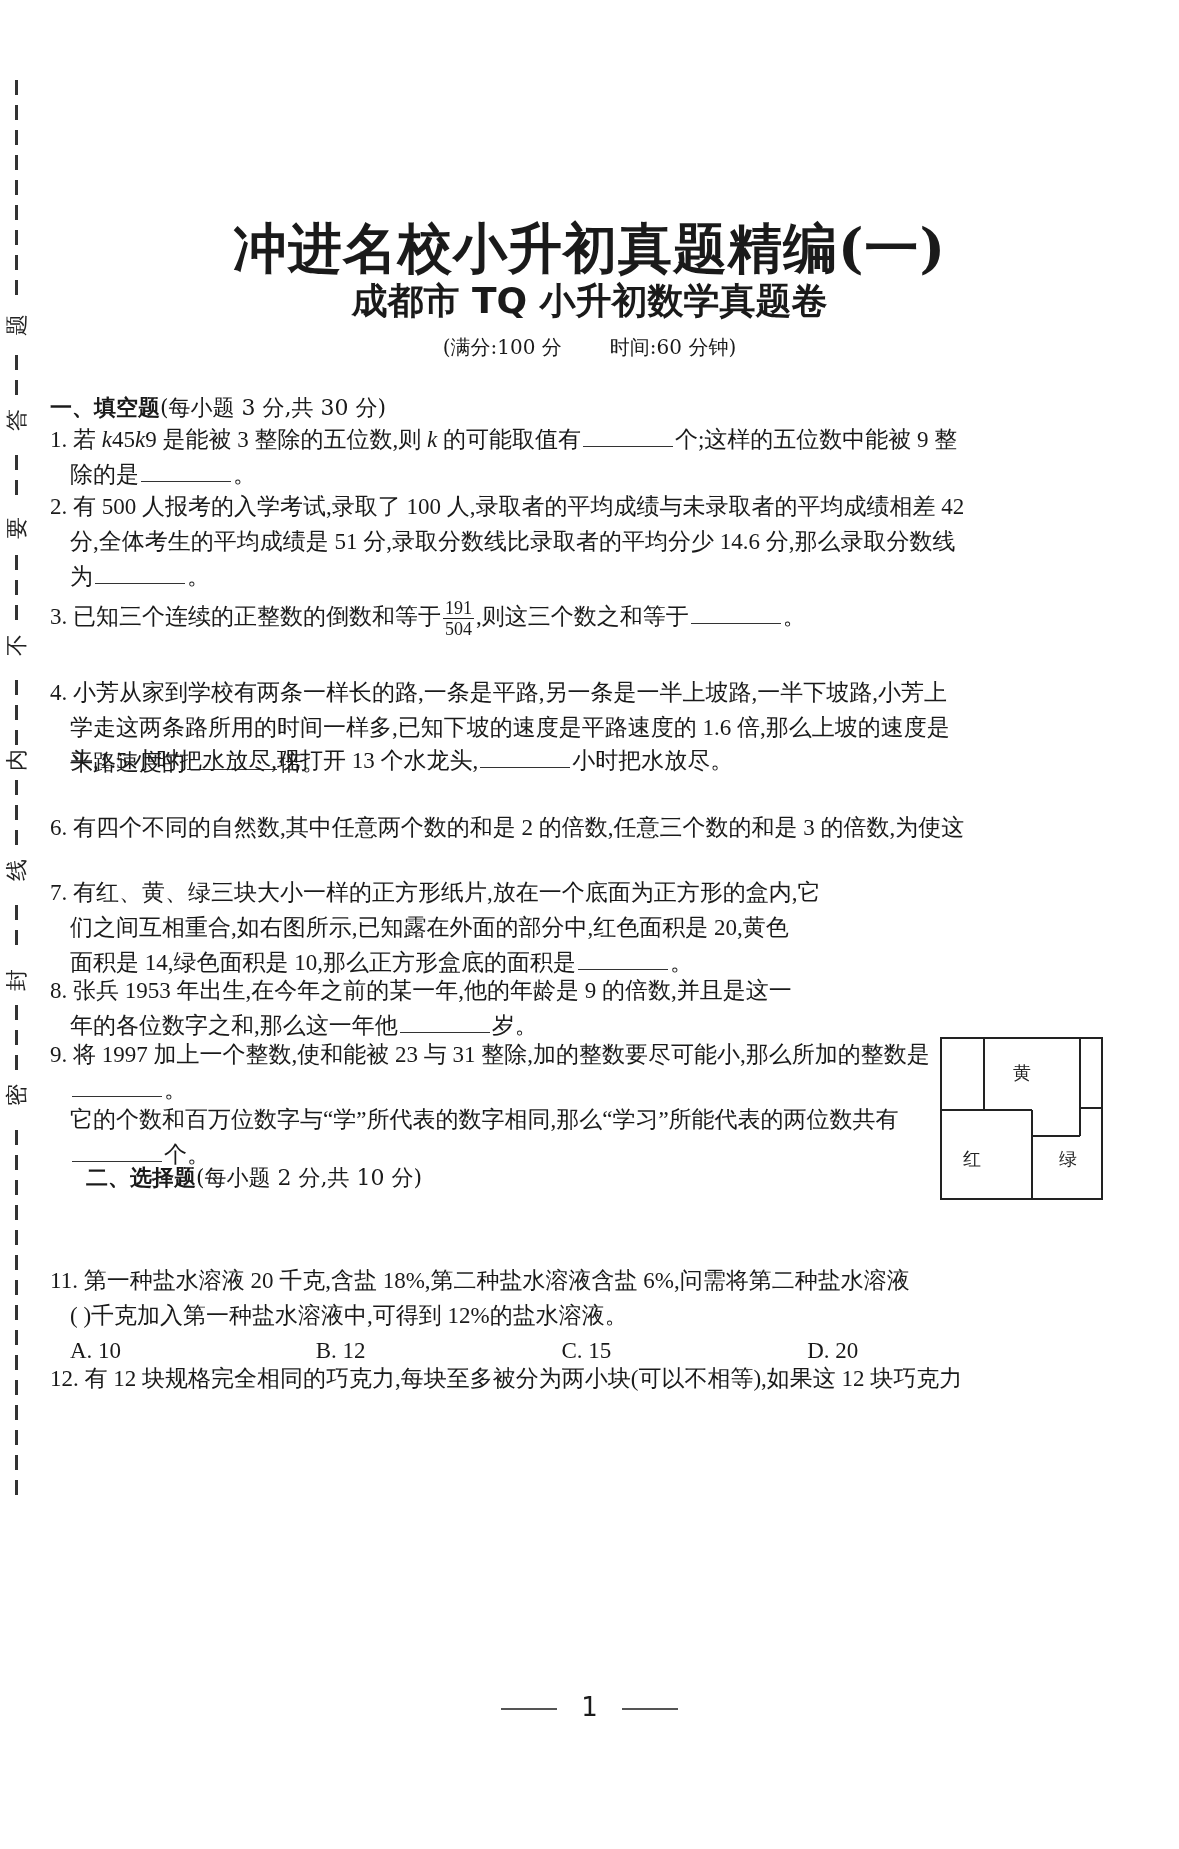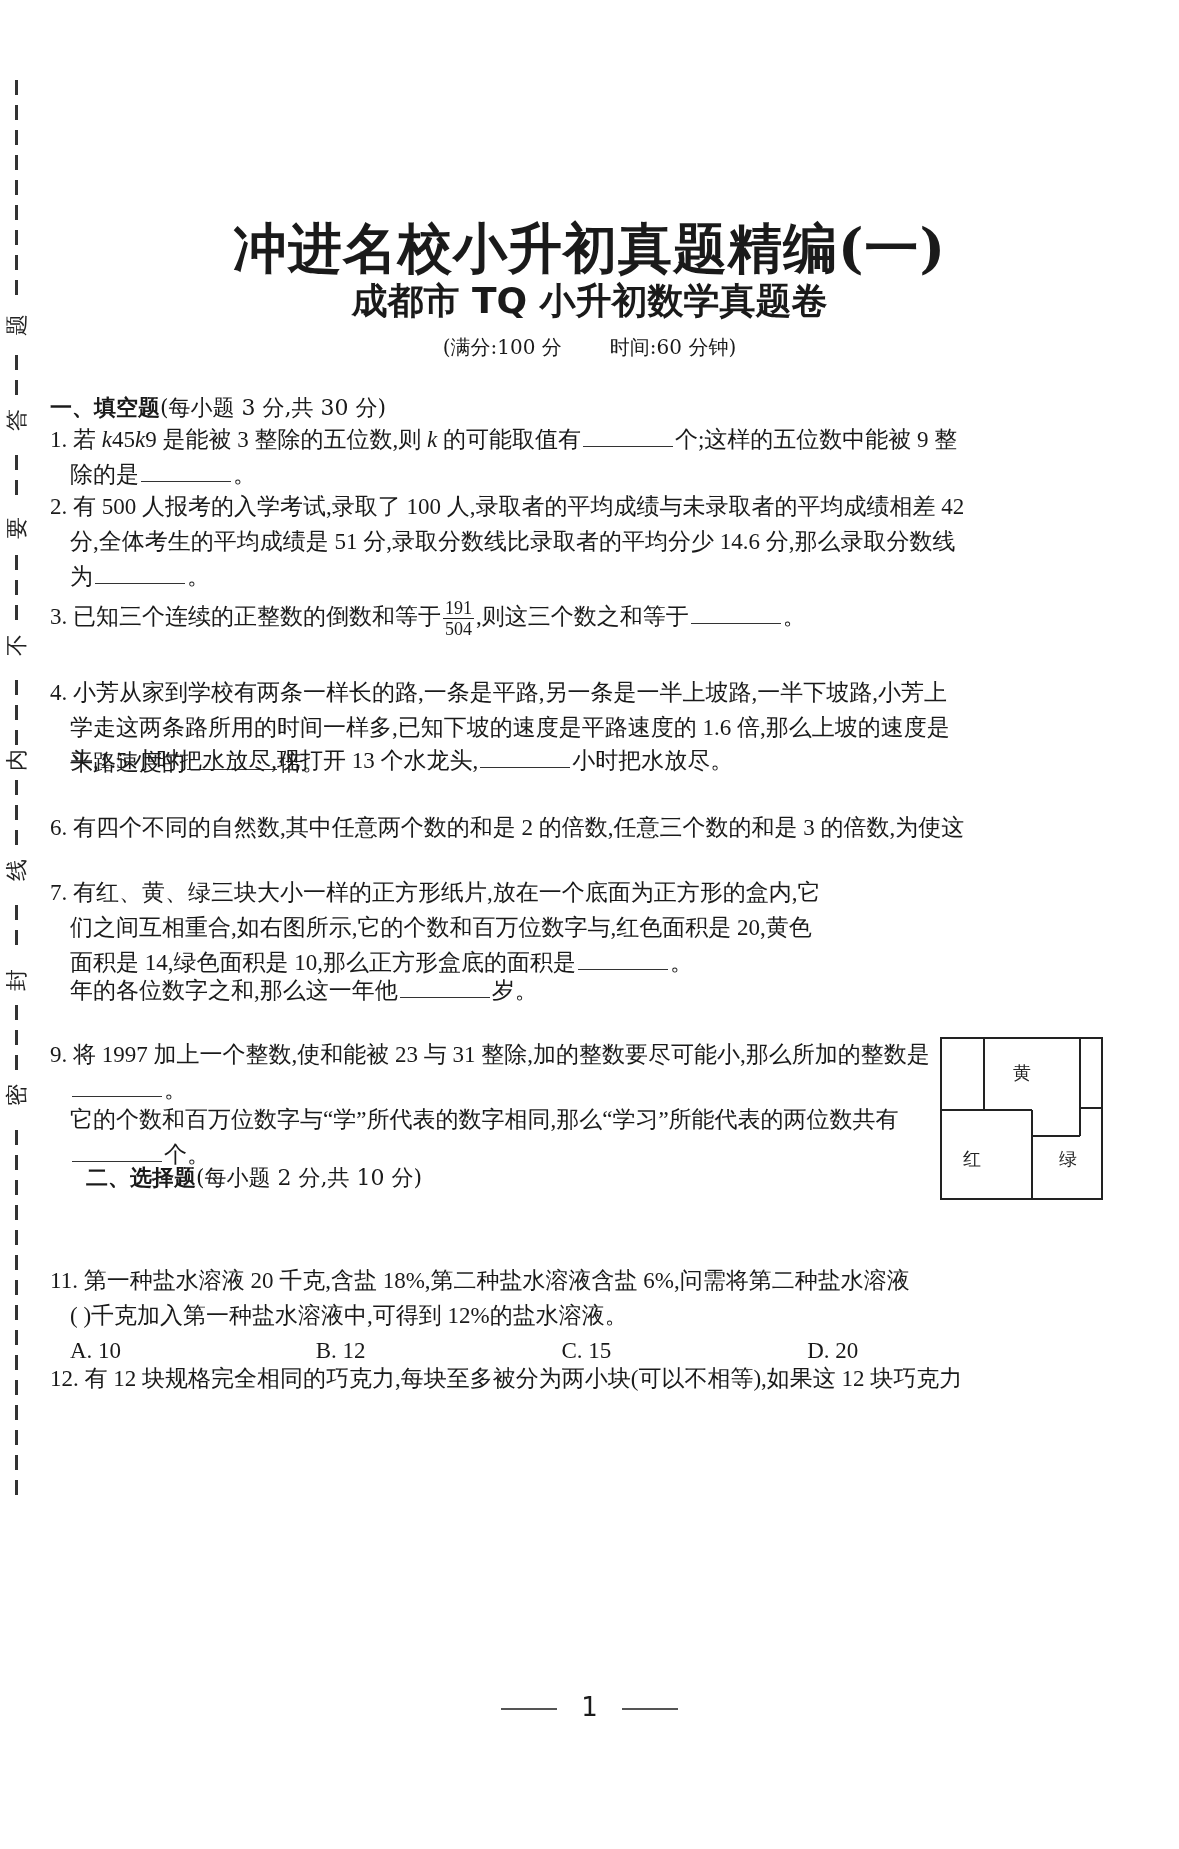--- a/index.html
+++ b/index.html
@@ -125,41 +125,42 @@
 <div class="q" style="top:743px;">
   <span class="l ind"><span>头,1.5 小时把水放尽,现打开 13 个水龙头,</span><span class="blank"></span><span>小时把水放尽。</span></span>
 </div>
 
 <div class="q" style="top:810px;">
   <span class="l">6. 有四个不同的自然数,其中任意两个数的和是 2 的倍数,任意三个数的和是 3 的倍数,为使这</span>
 </div>
 
 <div class="q" style="top:875px; width:880px;">
   <span class="l">7. 有红、黄、绿三块大小一样的正方形纸片,放在一个底面为正方形的盒内,它</span>
-  <span class="l ind">们之间互相重合,如右图所示,它的个数和百万位数字与,红色面积是 20,黄色</span>
+  <span class="l ind">们之间互相重合,如右图所示,已知露在外面的部分中,红色面积是 20,黄色</span>
   <span class="l ind"><span>面积是 14,绿色面积是 10,那么正方形盒底的面积是</span><span class="blank"></span><span>。</span></span>
 </div>
 
 <div class="figure">
   <svg viewBox="0 0 163 163" xmlns="http://www.w3.org/2000/svg">
     <rect x="1" y="1" width="161" height="161" fill="none" stroke="#222" stroke-width="2"></rect>
 
     <line x1="44" y1="1" x2="44" y2="73" stroke="#222" stroke-width="2"></line>
     <line x1="140" y1="1" x2="140" y2="99" stroke="#222" stroke-width="2"></line>
     <line x1="1" y1="73" x2="92" y2="73" stroke="#222" stroke-width="2"></line>
     <line x1="92" y1="73" x2="92" y2="162" stroke="#222" stroke-width="2"></line>
     <line x1="92" y1="99" x2="140" y2="99" stroke="#222" stroke-width="2"></line>
     <line x1="140" y1="71" x2="162" y2="71" stroke="#222" stroke-width="2"></line>
     <text x="82" y="42" font-size="18" text-anchor="middle" fill="#222">黄</text>
     <text x="32" y="128" font-size="18" text-anchor="middle" fill="#222">红</text>
     <text x="128" y="128" font-size="18" text-anchor="middle" fill="#222">绿</text>
   </svg>
 </div>
 
 <div class="q" style="top:973px; width:880px;">
+  <span class="l">8. 张兵 1953 年出生,在今年之前的某一年,他的年龄是 9 的倍数,并且是这一</span>
   <span class="l ind"><span>年的各位数字之和,那么这一年他</span><span class="blank"></span><span>岁。</span></span>
 </div>
 
 <div class="q" style="top:1037px;">
   <span class="l">9. 将 1997 加上一个整数,使和能被 23 与 31 整除,加的整数要尽可能小,那么所加的整数是</span>
   <span class="l ind"><span class="blank"></span><span>。</span></span>
 </div>
 
 <div class="q" style="top:1102px;">
   <span class="l ind">它的个数和百万位数字与“学”所代表的数字相同,那么“学习”所能代表的两位数共有</span>

